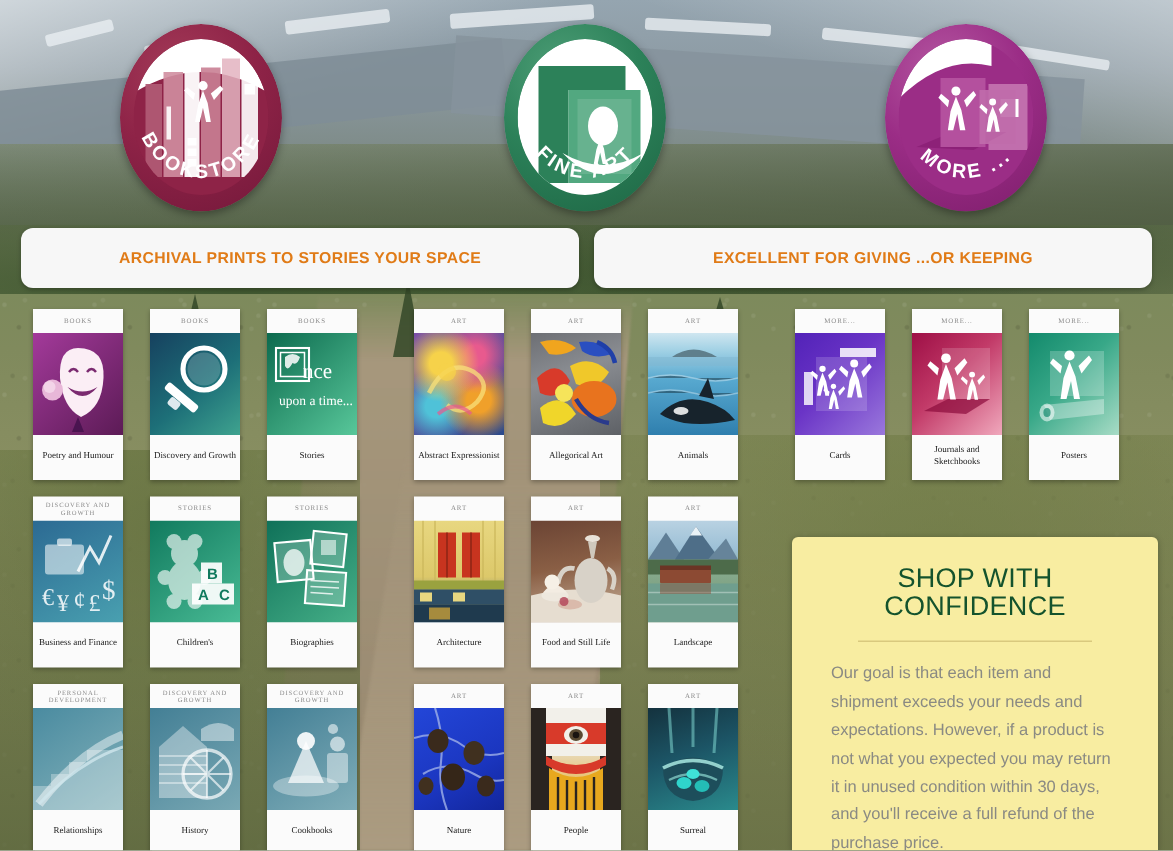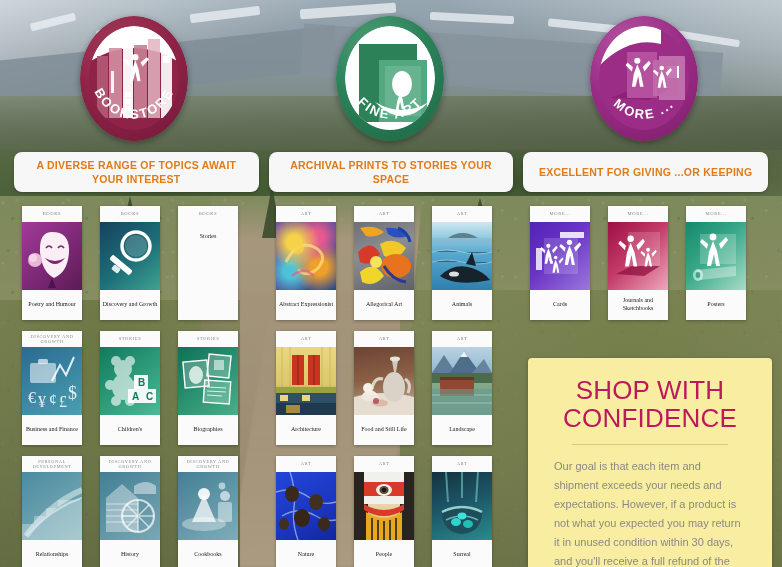--- a/index.html
+++ b/index.html
@@ -191,22 +191,22 @@
 
   
   #shop-confidence {
     position: absolute; left: 528px; top: 358px; width: 244px; height: 209px;
     background: #f8eda1;
     border-radius: 4px 4px 0 0;
     padding: 18px 26px 0 26px;
     box-shadow: 0 1px 4px rgba(0,0,0,.25);
   }
   #shop-confidence h2 {
-    color: #be185d;
-    font-size: 26px; font-weight: 400; line-height: 1.08;
+    color: #14532d;
+    font-size: 18px; font-weight: 400; line-height: 1.08;
     text-align: center; letter-spacing: .2px;
   }
   .sc-rule {
     height: 1px; background: #d9c97e; margin: 12px 18px 12px 18px;
   }
   #shop-confidence p {
     color: #8a8a83; font-size: 11px; line-height: 1.72; text-align: left;
   }
 </style>
 </head>
@@ -357,23 +357,20 @@
           </defs>
         <text text-anchor="middle">
           <textPath href="#arcMore" startOffset="50%">MORE ...</textPath>
         </text>
       </svg>
     </div>
   </div>
 
   <div class="banners">
     <div class="banner">
-        <span>A DIVERSE RANGE OF TOPICS AWAIT YOUR INTEREST</span>
-      </div>
-    <div class="banner">
         <span>ARCHIVAL PRINTS TO STORIES YOUR SPACE</span>
       </div>
     <div class="banner">
         <span>EXCELLENT FOR GIVING ...OR KEEPING</span>
       </div>
   </div>
 
   <div class="grid">
 
     <div class="group row1" id="group-books">
@@ -401,20 +398,30 @@
             <circle cx="36" cy="24" r="14" fill="none" stroke="#ffffff" stroke-width="3.4"></circle>
             <circle cx="36" cy="24" r="11" fill="#ffffff" opacity=".18"></circle>
             <rect x="8" y="40" width="26" height="6" rx="2" fill="#ffffff" transform="rotate(40 21 43)"></rect>
             <rect x="12" y="44" width="8" height="6" rx="1.6" fill="#dfe9ee" transform="rotate(40 16 47)"></rect>
           </svg>
         </div>
         <div class="card-title">Discovery and Growth</div>
       </div>
       <div class="card">
         <div class="card-cat">BOOKS</div>
+        <div class="card-thumb">
+          <div class="thumb-fill" style="background:linear-gradient(135deg,#0c6a4e,#58c79a);"></div>
+          <svg viewBox="0 0 60 68" width="60" height="68" style="position:absolute;inset:0;">
+            <rect x="6" y="10" width="22" height="22" fill="none" stroke="#ffffff" stroke-width="1.4"></rect>
+            <rect x="9" y="13" width="16" height="16" fill="none" stroke="#ffffff" stroke-width="1"></rect>
+            <path d="M12 16 Q17 12 22 16 Q20 22 17 20 Q14 26 12 22 Z" fill="#ffffff" opacity=".85"></path>
+            <text x="24" y="30" font-family="Liberation Serif, serif" font-size="14" fill="#ffffff">nce</text>
+            <text x="8" y="48" font-family="Liberation Serif, serif" font-size="9" fill="#ffffff">upon a time...</text>
+          </svg>
+        </div>
         <div class="card-title">Stories</div>
       </div>
     </div>
 
     <div class="group row2" id="group-books-r2" style="left:22px;">
       <div class="card">
         <div class="card-cat two">DISCOVERY AND GROWTH</div>
         <div class="card-thumb">
           <div class="thumb-fill" style="background:linear-gradient(150deg,#2c6a93,#49a0b0);"></div>
           <svg viewBox="0 0 60 68" width="60" height="68" style="position:absolute;inset:0;">

